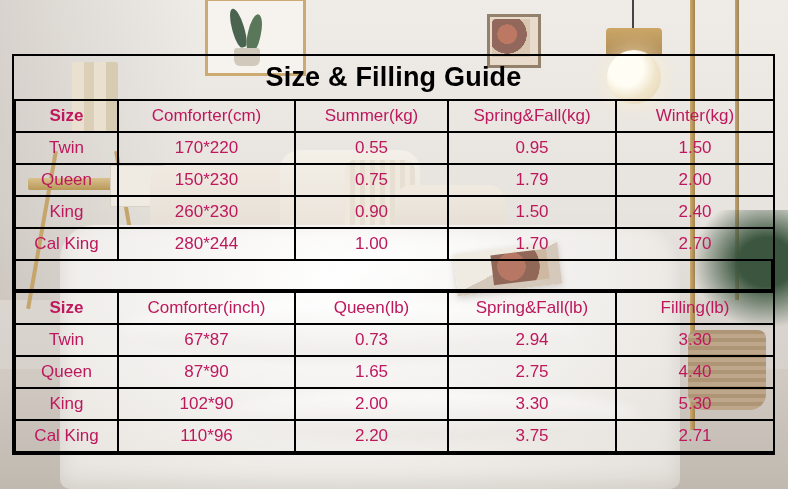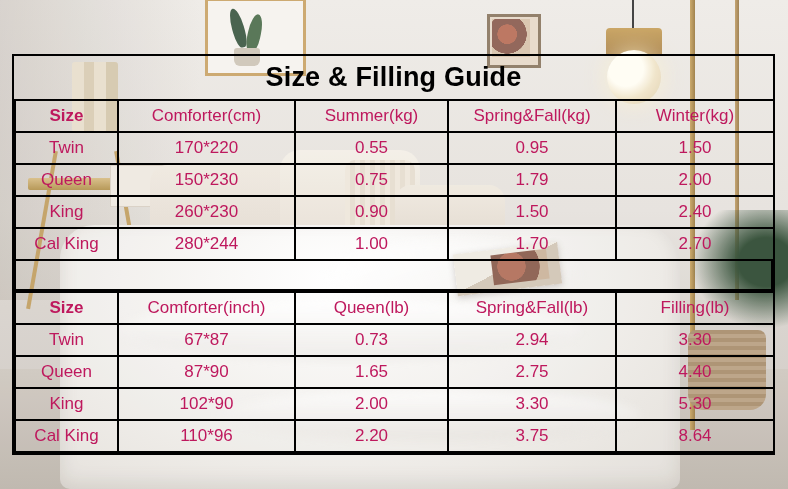--- a/index.html
+++ b/index.html
@@ -386,19 +386,19 @@
           <td>102*90</td>
           <td>2.00</td>
           <td>3.30</td>
           <td>5.30</td>
         </tr>
         <tr>
           <td class="firstcol">Cal King</td>
           <td>110*96</td>
           <td>2.20</td>
           <td>3.75</td>
-          <td>8.64</td>
+          <td>2.71</td>
         </tr>
       </tbody>
     </table>
 
   </div>
 </div>
 
 </body></html>

